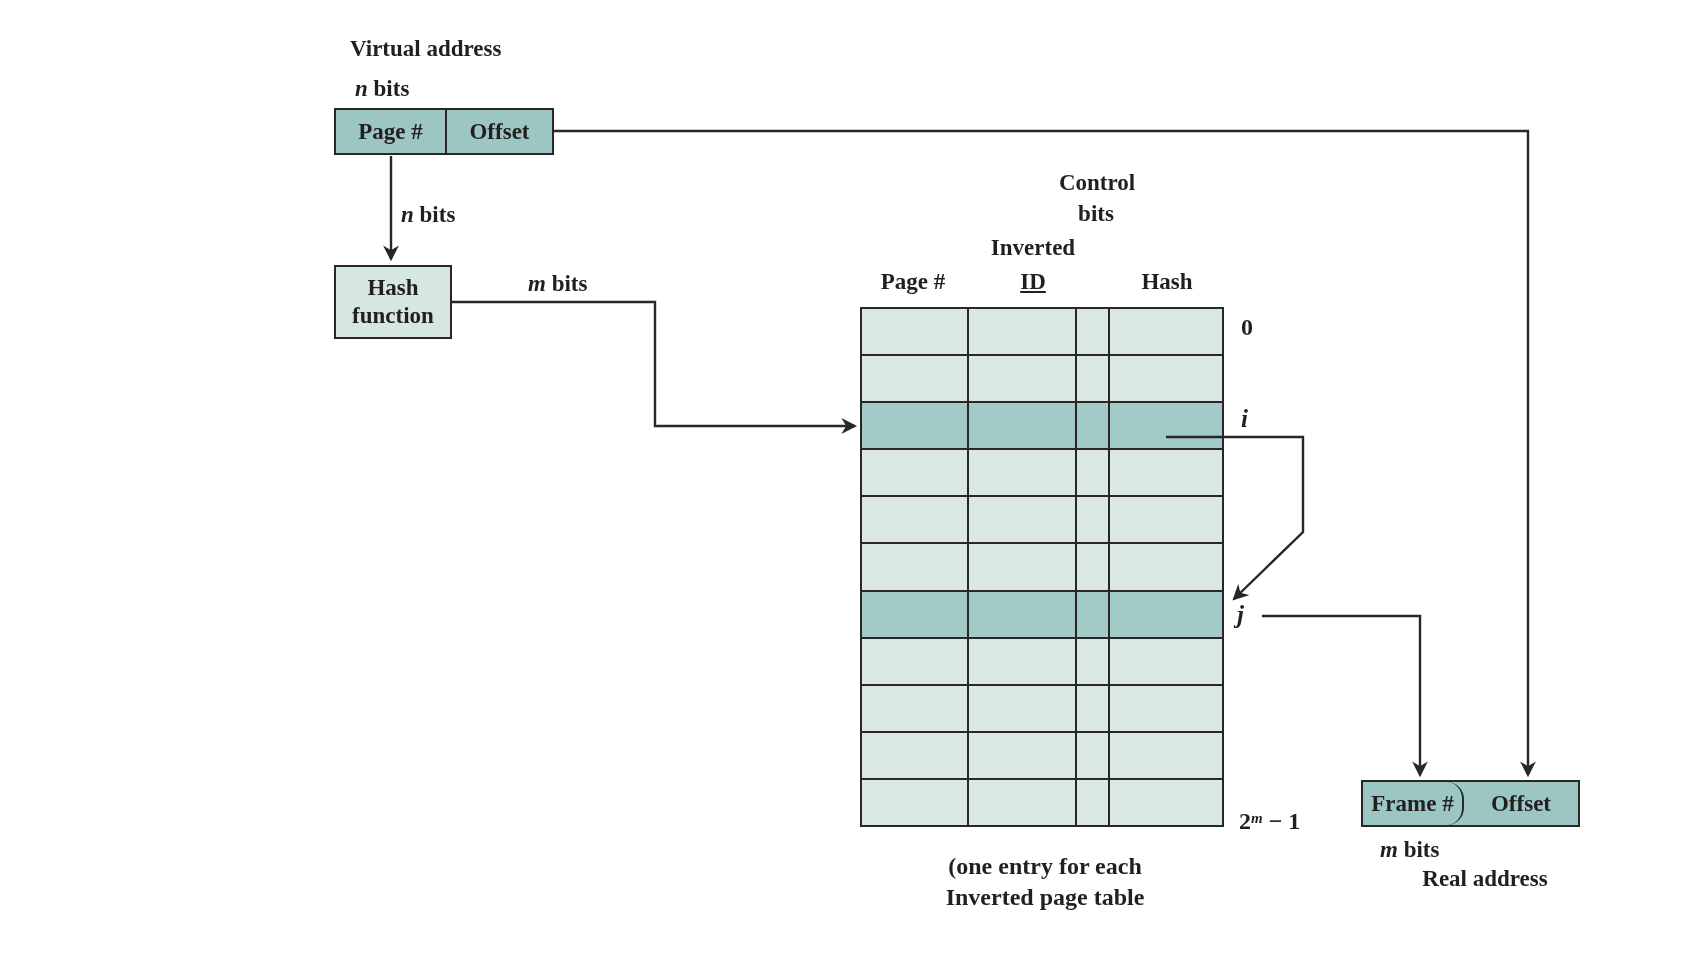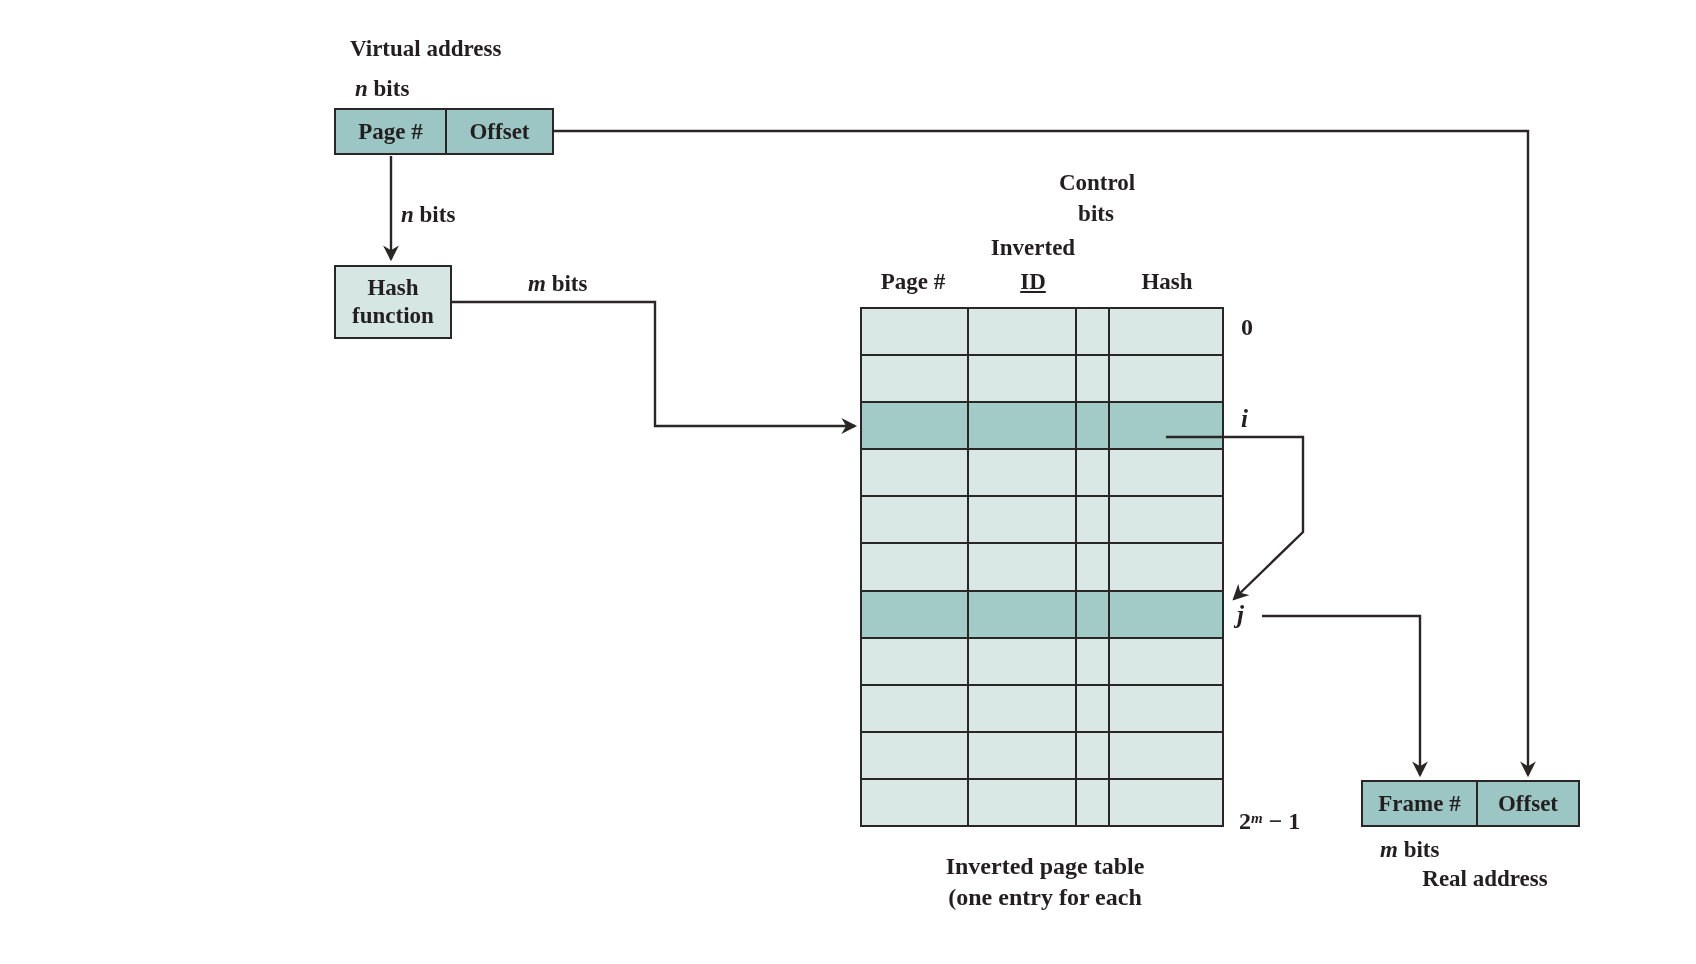--- a/index.html
+++ b/index.html
@@ -164,25 +164,25 @@
         <div class="tcell col3"></div>
       </div>
     </div>
 
   <div class="rowlabel" style="left:1197px;top:314px;">0</div>
   <div class="rowlabel ij" style="left:1197px;top:405px;">i</div>
   <div class="rowlabel ij" style="left:1193px;top:601px;">j</div>
   <div class="rowlabel" style="left:1195px;top:808px;"><span>2</span><span class="sup">m</span><span> − 1</span></div>
 
   <div class="caption">
+    <div>(one entry for each</div>
     <div>Inverted page table</div>
-    <div>(one entry for each</div>
   </div>
 
   <div class="wordbox" style="left:1317px;top:780px;width:219px;height:47px;">
-    <div class="cell first" style="width:115px;">Frame #</div>
+    <div class="cell first" style="width:101px;border-radius:17px;">Frame #</div>
     <div class="cell" style="flex:1;">Offset</div>
   </div>
 
   <div class="lbl" style="left:1336px;top:837px;"><span class="it">m</span><span> bits</span></div>
   <div class="lbl center" style="left:1441px;top:866px;">Real address</div>
 
 </div>
 
 </body></html>

